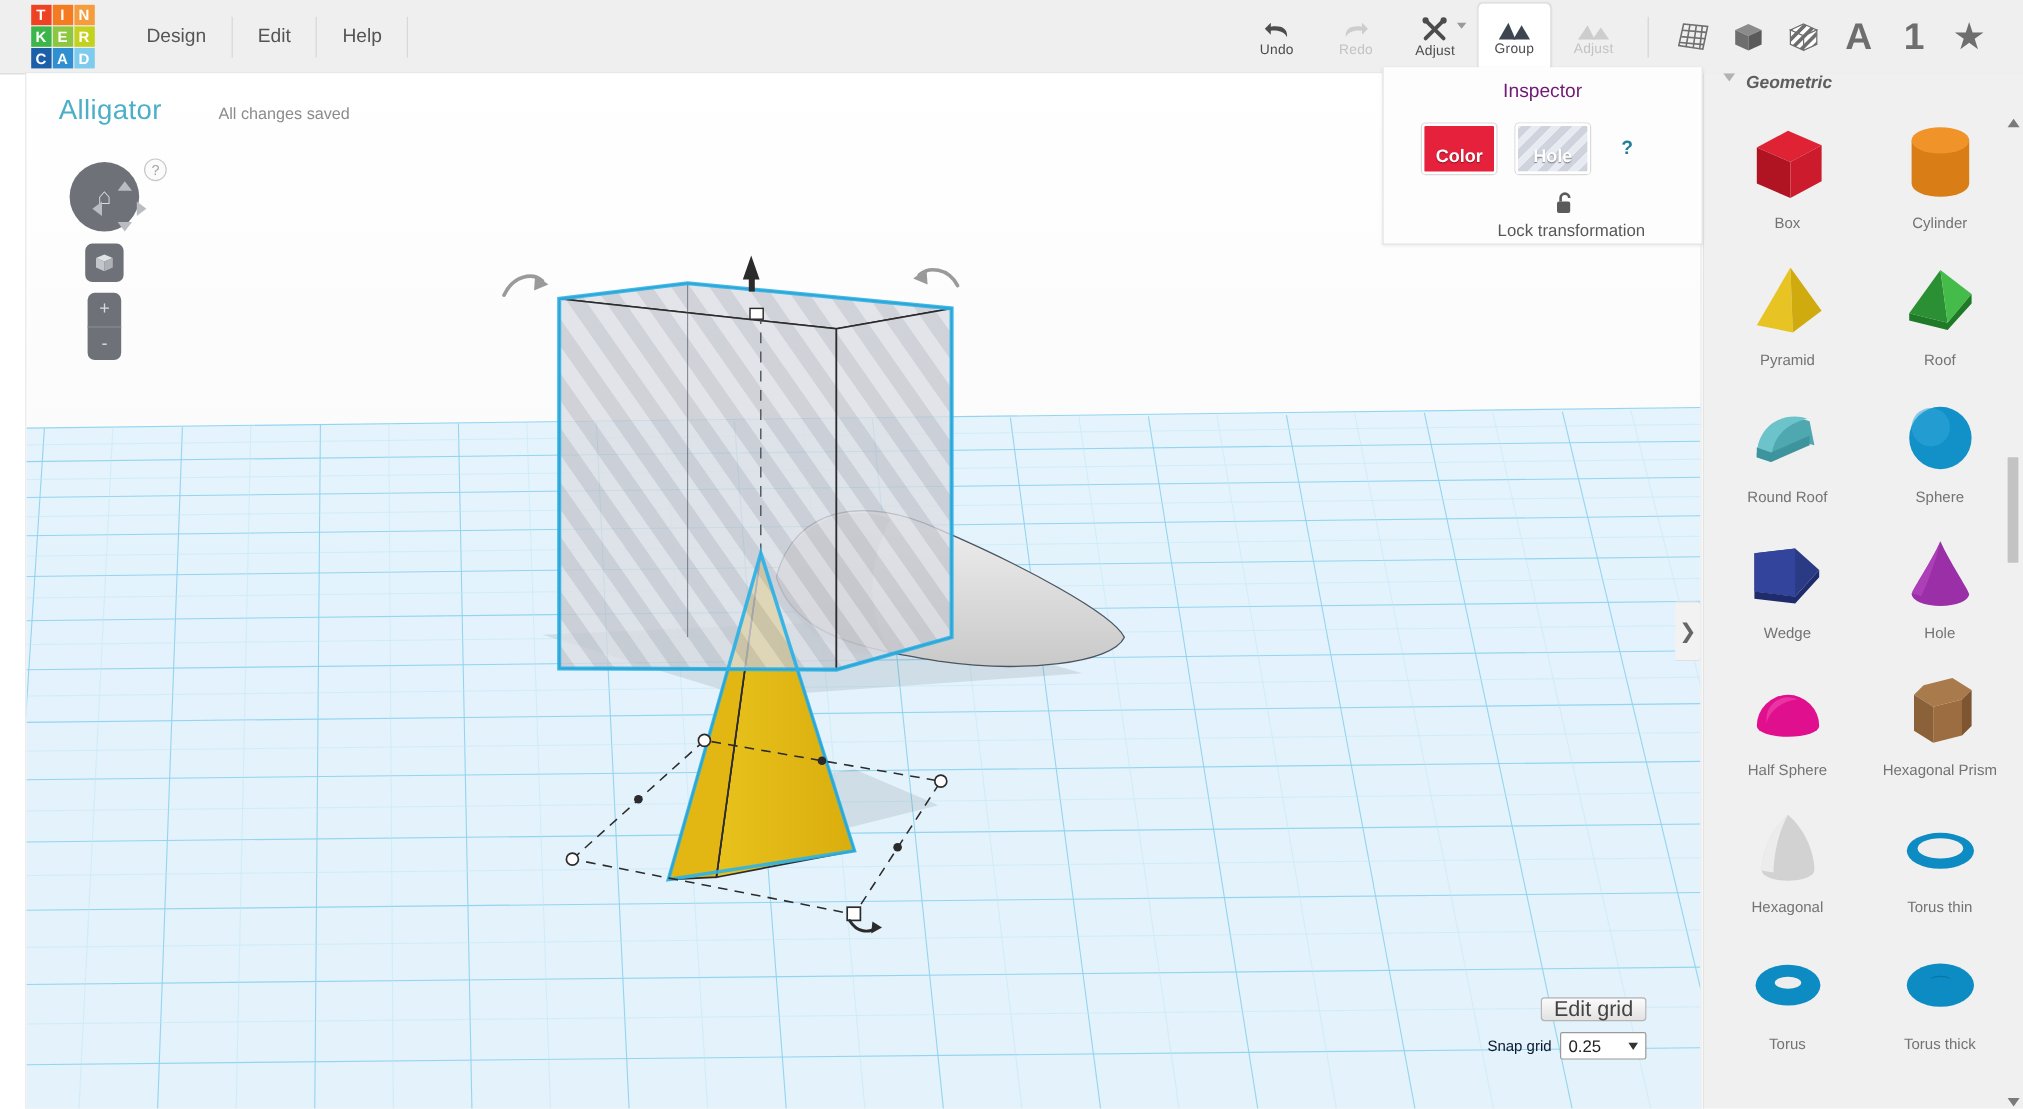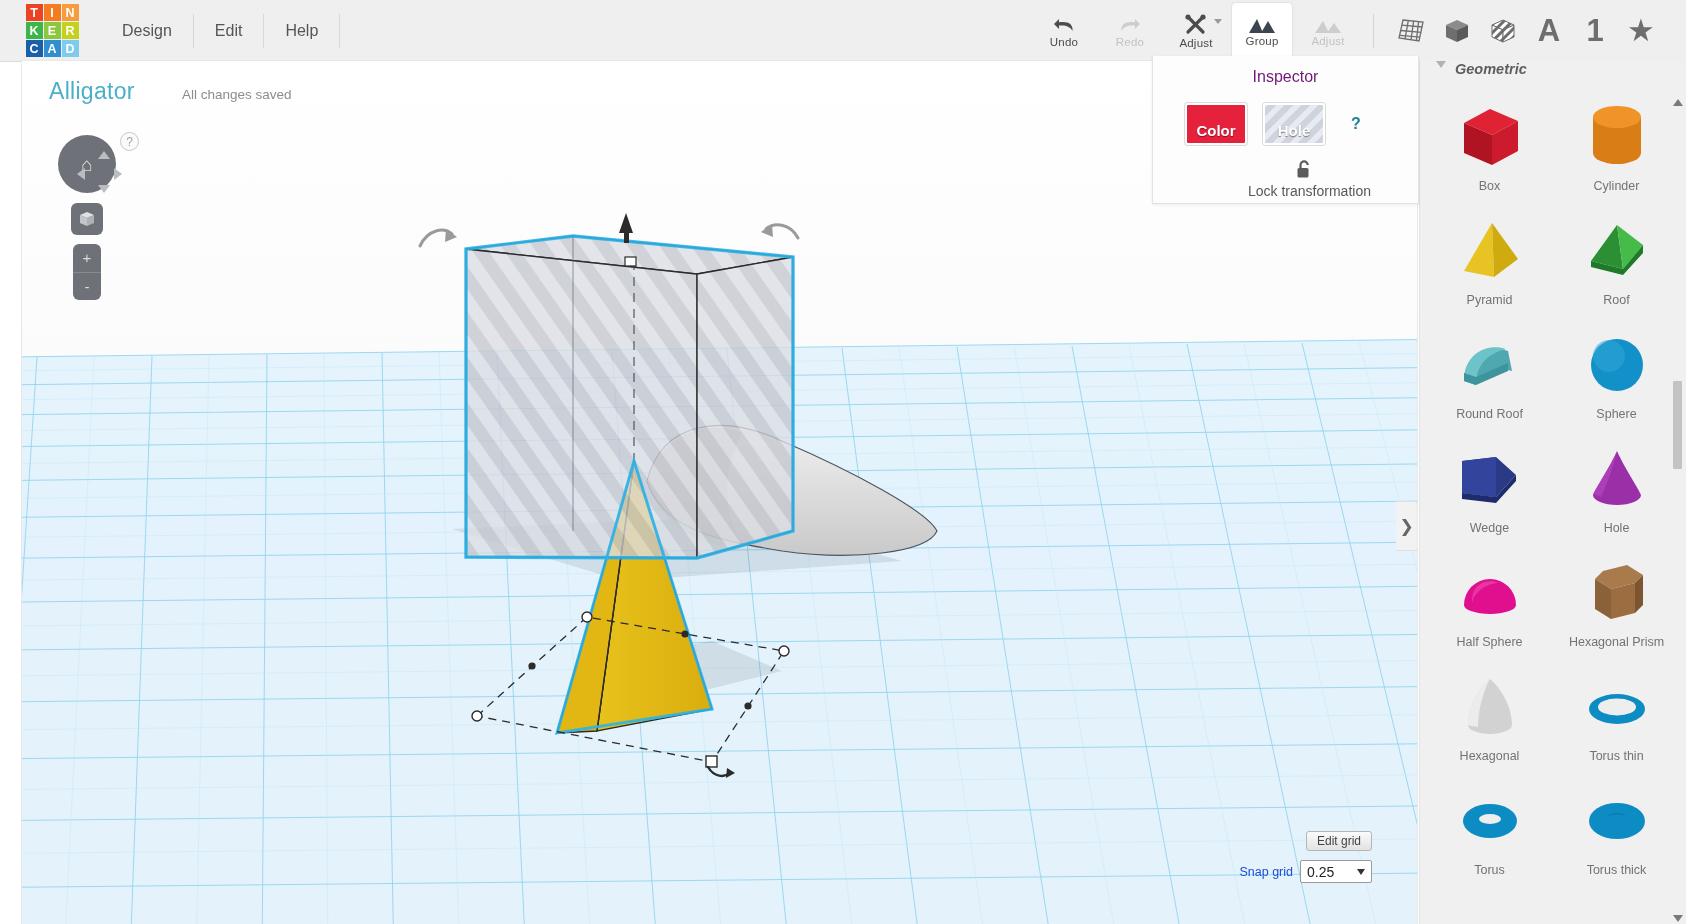--- a/index.html
+++ b/index.html
@@ -78,24 +78,24 @@
   #navfit { position:absolute; left:27px; top:76px; width:32px; height:32px;
     border-radius:6px; background:#6e7278; display:flex; align-items:center; justify-content:center;}
   #navzoom { position:absolute; left:29px; top:117px; width:28px; height:56px;
     border-radius:6px; background:#6e7278; display:flex; flex-direction:column; }
   #navzoom div { flex:1; display:flex; align-items:center; justify-content:center;
     color:#d9dbdd; font-size:15px; }
   #navzoom .zsep { flex:none; height:1px; background:#878b90; }
 
   
   #editgrid { position:absolute; right:45px; bottom:73px; height:20px; padding:0 10px;
-    font-size:12px; color:#444; background:linear-gradient(#fbfbfb,#e2e2e2);
+    font-size:18px; color:#444; background:linear-gradient(#fbfbfb,#e2e2e2);
     border:1px solid #b5b5b5; border-radius:3px; display:flex; align-items:center;margin-left:12px;}
   #snaprow { position:absolute; right:45px; bottom:41px; display:flex; align-items:center; }
-  #snaplabel { font-size:12.5px; color:#1d4ed8; margin-right:7px; }
+  #snaplabel { font-size:12.5px; color:#0f172a; margin-right:7px; }
   #snapselect { width:72px; height:23px; background:#fff; border:1px solid #9a9a9a;
     border-radius:2px; display:flex; align-items:center; padding:0 6px;
     font-size:14px; color:#222; justify-content:space-between;}
   #snapselect .sv-caret { width:0;height:0;border-left:4.5px solid transparent;
     border-right:4.5px solid transparent;border-top:6px solid #333;}
 
   
   #collapse { position:absolute; right:-1px; top:440px; width:22px; height:50px;
     background:#f2f2f2; border:1px solid #e0e0e0; border-left:none;
     border-radius:0 4px 4px 0; display:flex; align-items:center; justify-content:center;

